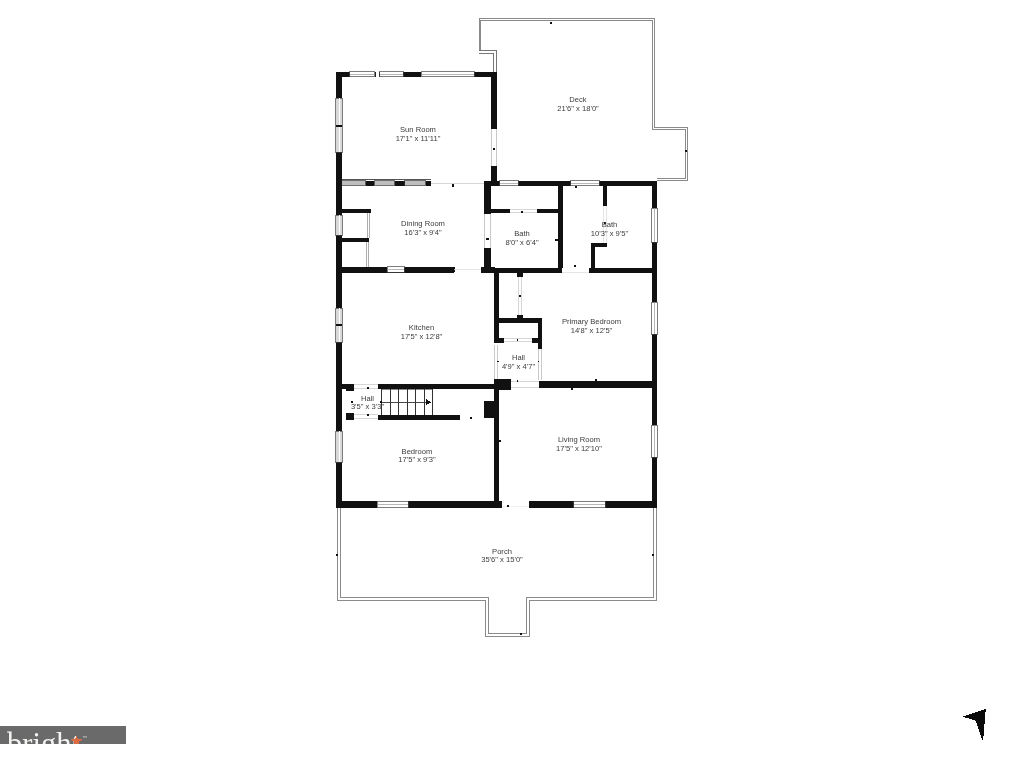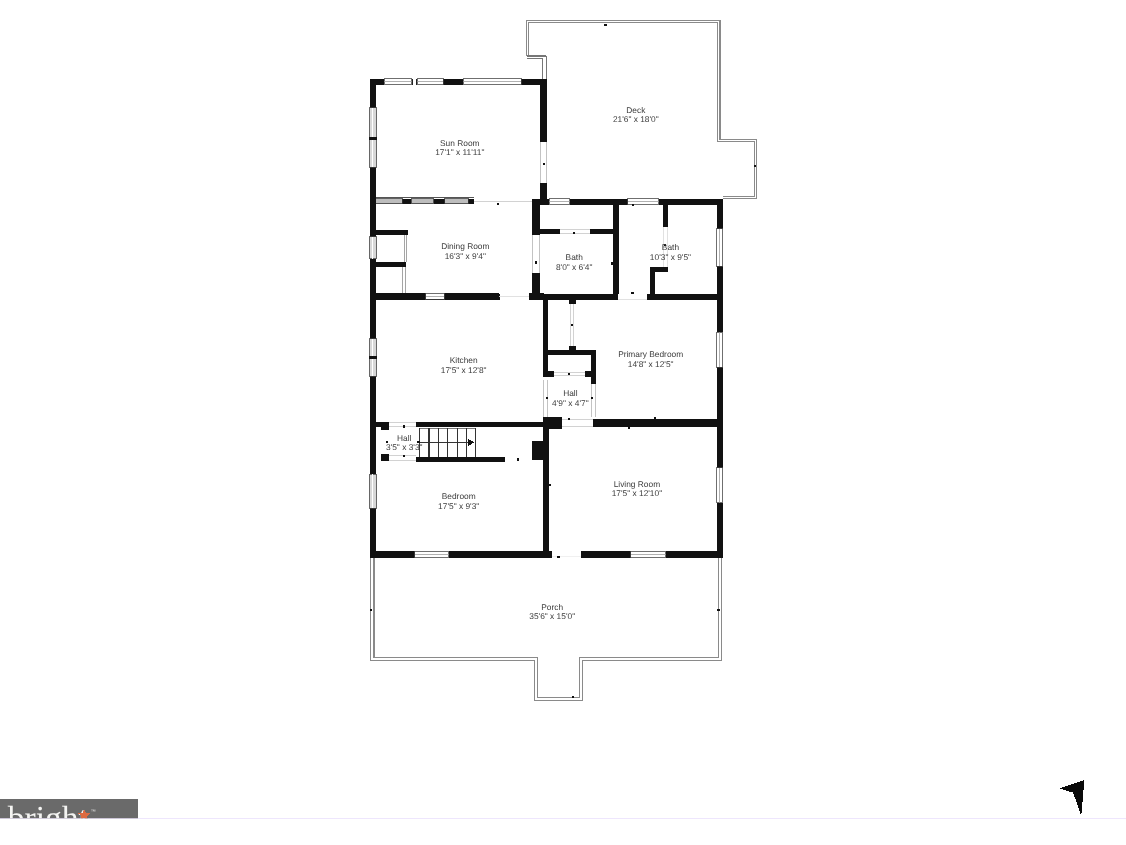--- a/index.html
+++ b/index.html
@@ -1,16 +1,16 @@
 <!DOCTYPE html>
 <html><head>
 <meta charset="utf-8">
 <style>
   html,body{margin:0;padding:0;background:#fff;}
-  .page{position:relative;width:1024px;height:744px;background:#8b5cf6;overflow:hidden;
+  .page{position:relative;width:1024px;height:744px;background:#f97316;overflow:hidden;
         font-family:"Liberation Sans",sans-serif;}
   text{font-family:"Liberation Sans",sans-serif;}
   .lbl{font-size:7.6px;font-weight:500;fill:#3b3b3b;text-anchor:middle;}
 </style>
 </head>
 <body>
 <div class="page">
 <svg width="1024" height="768" viewBox="0 0 1024 768" shape-rendering="crispEdges">
 
 <rect x="0" y="0" width="1024" height="768" fill="#ffffff"></rect>

